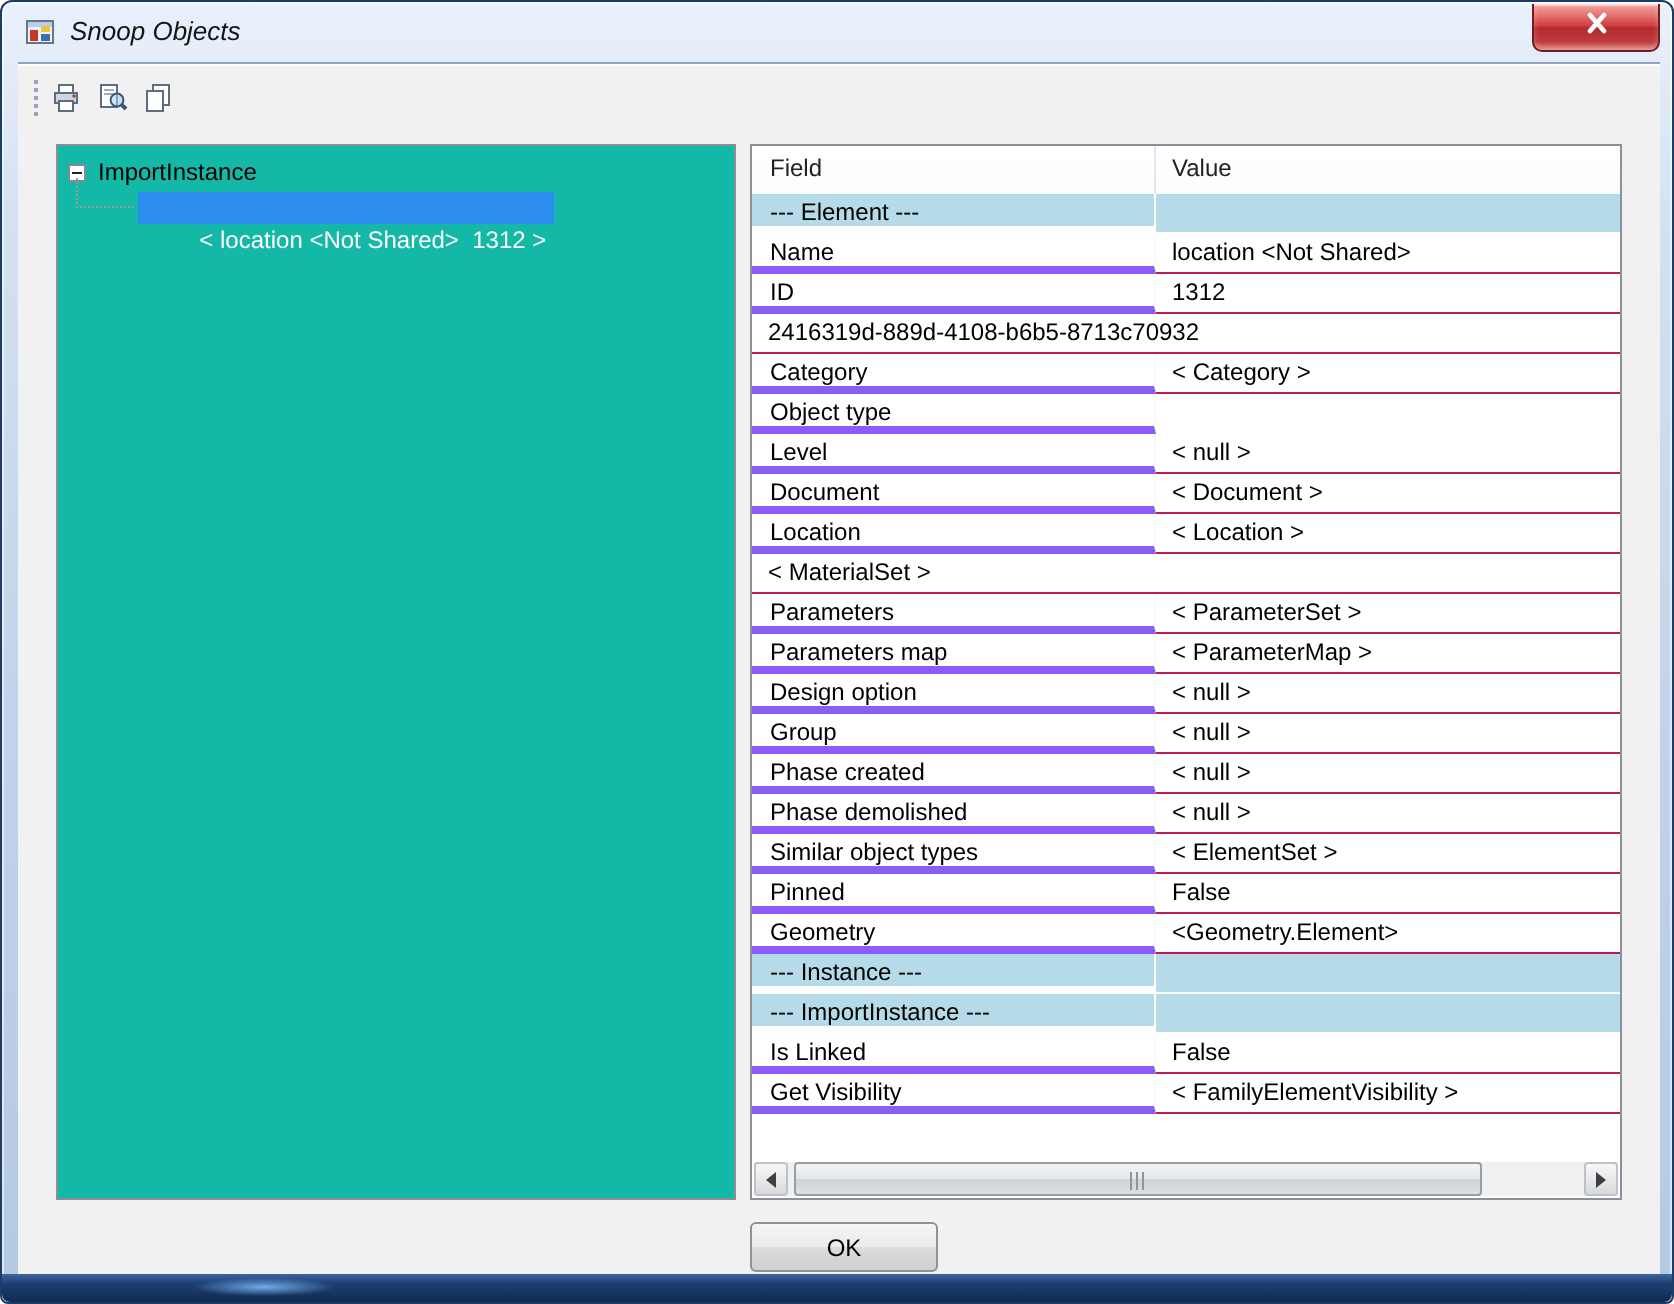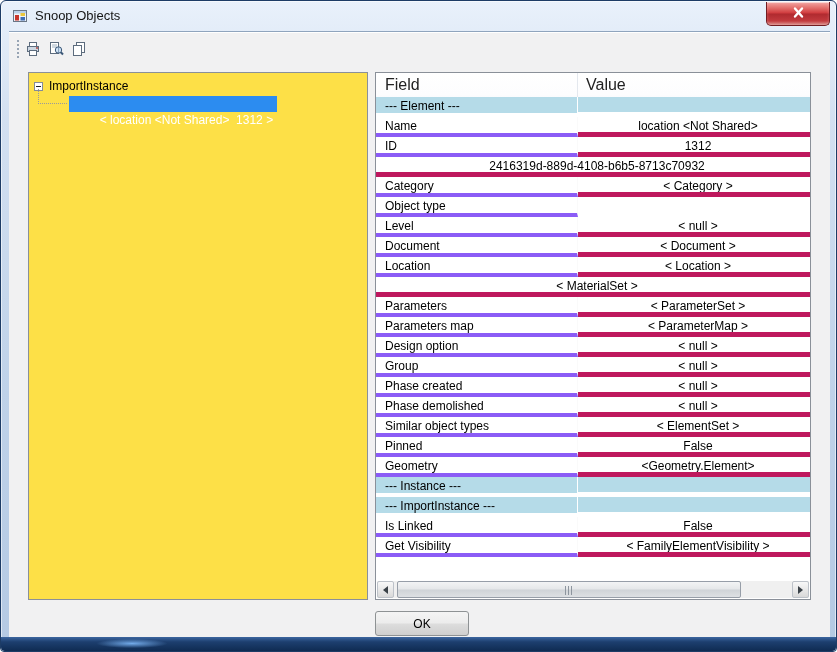--- a/index.html
+++ b/index.html
@@ -6,21 +6,21 @@
   * { box-sizing:border-box; }
   .window {
     position:relative; width:837px; height:652px;
     font-family:"Liberation Sans","DejaVu Sans",sans-serif;
     background:linear-gradient(180deg,#e9f1fb 0%,#d3e0f1 18%,#bfd2e9 60%,#b4c9e3 100%);
     border:1px solid #1d3c66; border-radius:6px 6px 4px 4px;
     overflow:hidden;
     box-shadow:inset 0 0 0 1px rgba(255,255,255,.55);
   }
   
-  .titlebar { position:absolute; top:0; left:0; right:0; height:40px; }
+  .titlebar { position:absolute; top:0; left:0; right:0; height:40px;font-style:italic; }
   .app-icon { position:absolute; left:11px; top:7px; width:16px; height:16px; }
   .title { position:absolute; left:34px; top:0; line-height:29px; font-size:13px; color:#151515; }
   .close-btn {
     position:absolute; top:1px; right:6px; width:64px; height:24px;
     border:1px solid #731d22; border-top:none; border-radius:0 0 5px 5px;
     background:linear-gradient(180deg,#f3a7a4 0%,#e16a67 28%,#d03b3e 48%,#b02a2f 52%,#c23a3e 82%,#dd918d 100%);
     display:flex; align-items:center; justify-content:center;
     box-shadow:inset 0 1px 0 rgba(255,255,255,.5), inset 0 0 3px rgba(255,255,255,.25);
     cursor:default;
   }
@@ -34,40 +34,40 @@
   .toolbar { position:absolute; left:0; top:2px; width:100%; height:28px; }
   .grip {
     position:absolute; left:8px; top:6px; width:3px; height:18px;
     background-image:radial-gradient(circle at 1px 1px,#97a4b4 1px,transparent 1.3px);
     background-size:3px 4px; background-repeat:repeat-y;
   }
   .tool-btn { position:absolute; top:4px; width:22px; height:22px; padding:2px; border:none; background:transparent; cursor:default; }
   .tool-btn.b1 { left:14px; } .tool-btn.b2 { left:37px; } .tool-btn.b3 { left:60px; }
   .tool-btn svg { display:block; }
   
-  .tree-panel { position:absolute; left:19px; top:40px; width:340px; height:528px; background:#fde047; border:1px solid #8a9099; }
+  .tree-panel { position:absolute; left:19px; top:40px; width:340px; height:528px; background:#14b8a6; border:1px solid #8a9099; }
   .tree-root { position:absolute; left:5px; top:5px; height:16px; display:flex; align-items:center; cursor:default; }
   .expander { width:9px; height:9px; border:1px solid #848b98; background:#fff; position:relative; flex:0 0 auto; }
   .expander::after { content:""; position:absolute; left:1px; top:3px; width:5px; height:1px; background:#222; }
   .tree-root-label { margin-left:6px; font-size:12px; color:#000; white-space:pre; }
   .connector { position:absolute; left:9px; top:16px; width:29px; height:15px; border-left:1px dotted #9a9a9a; border-bottom:1px dotted #9a9a9a; }
   .tree-child { position:absolute; left:40px; top:23px; height:16px; line-height:16px; background:#2c8cf0; color:#fff; font-size:12px; padding:0 4px; white-space:pre; cursor:default; }
   
   .list-panel { position:absolute; left:366px; top:40px; width:436px; height:528px; background:#fff; border:1px solid #8a9099; }
   .grid-header {
     position:absolute; top:0; left:0; right:0; height:40px; display:flex;
     background:linear-gradient(180deg,#ffffff 0%,#fdfdfe 55%,#edf2f8 100%);
-    border-bottom:1px solid #c6cdd6; font-size:16px; color:#222;
+    border-bottom:1px solid #c6cdd6; font-size:12px; color:#222;
   }
   .h-field { width:202px; padding-left:9px; line-height:23px; border-right:1px solid #e4e8ee; }
   .h-value { flex:1; padding-left:8px; line-height:23px; }
   .grid-body { position:absolute; top:24px; left:0; right:0; bottom:18px; overflow:hidden; }
   .grid-row { display:flex; height:20px; font-size:12px; color:#000; cursor:default; }
   .cell-field { width:202px; padding-left:9px; line-height:19px; border-right:1px solid rgba(0,0,0,0.02); border-bottom:4px solid #8b5cf6; white-space:pre; overflow:hidden; }
-  .cell-value { flex:1; padding-left:8px; line-height:19px; border-bottom:5px solid #be185d; white-space:pre; overflow:hidden;text-align:center; }
+  .cell-value { flex:1; padding-left:8px; line-height:19px; border-bottom:1px solid #be185d; white-space:pre; overflow:hidden; }
   .grid-row.bold { font-weight:normal; }
   .grid-row.highlight .cell-field, .grid-row.highlight .cell-value { background:#b5dbe8; border-bottom-color:#ffffff; }
   .grid-row.highlight .cell-field { border-right:1px solid #ffffff; }
   
   .hscrollbar { position:absolute; left:1px; right:1px; bottom:1px; height:17px; background:#f0f0f0; display:flex; }
   .sb-btn { width:17px; height:17px; flex:0 0 auto; border:1px solid #bdc2c9; border-radius:2px;
     background:linear-gradient(180deg,#f8f8f8,#e9e9e9 50%,#d9d9d9); display:flex; align-items:center; justify-content:center; cursor:default; }
   .sb-track { flex:1; position:relative; }
   .sb-thumb { position:absolute; left:3px; top:0; width:344px; height:17px; border:1px solid #979ea8; border-radius:2px;
     background:linear-gradient(180deg,#f3f4f5 0%,#e5e7e9 49%,#cfd3d7 51%,#dde0e3 100%); cursor:default; }

